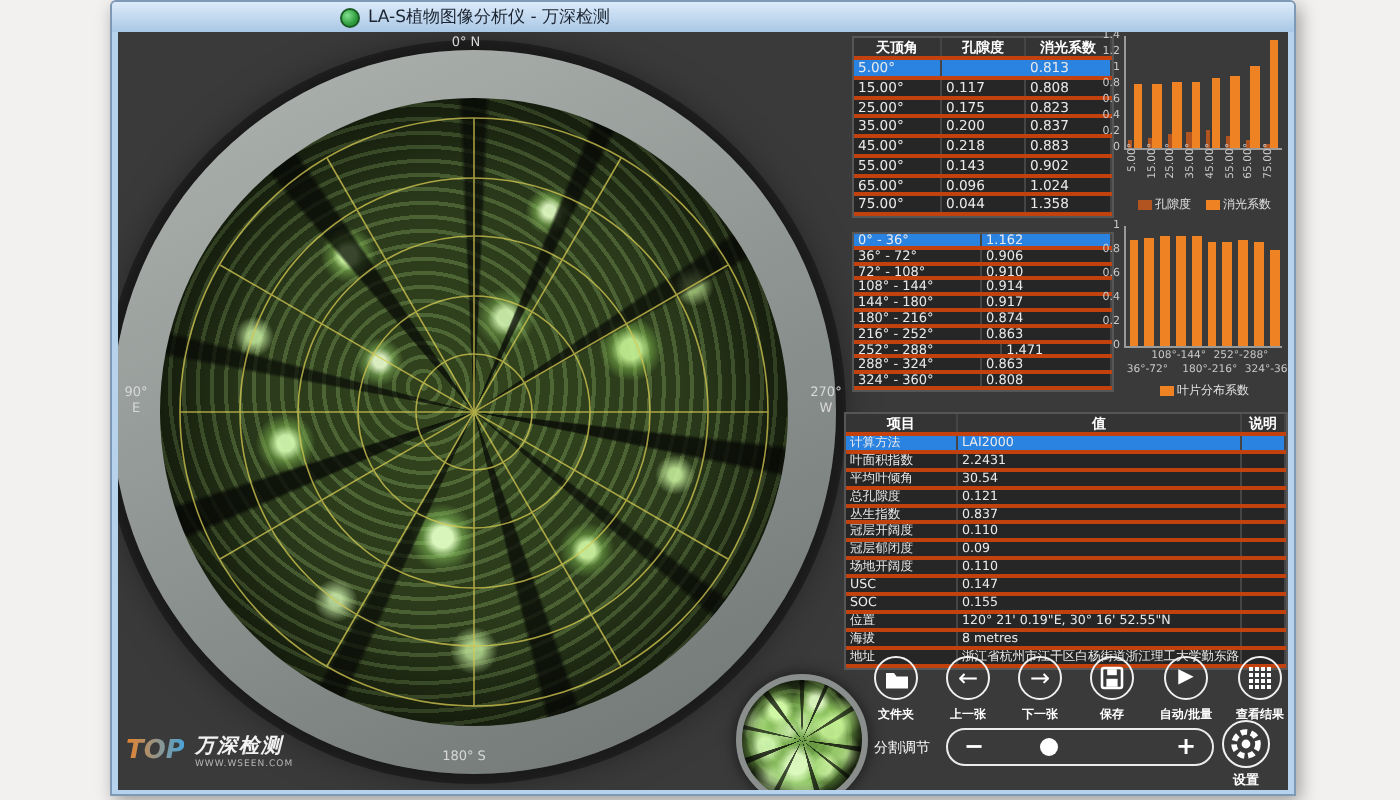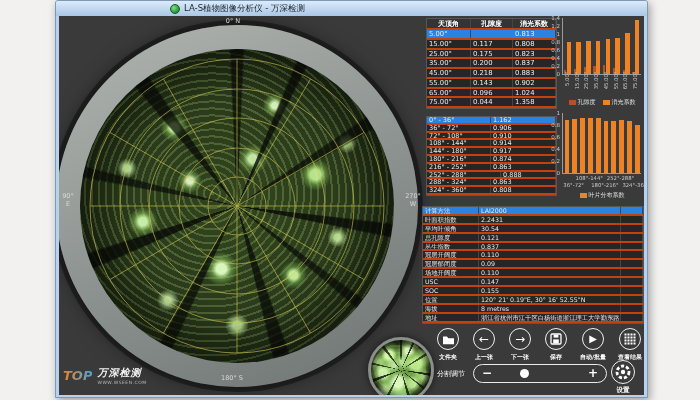--- a/index.html
+++ b/index.html
@@ -198,32 +198,37 @@
           <div class="trow ">
             <div class="tcell" style="width: 64px;">180° - 216°</div>
             <div class="tcell" style="width: 65px;">0.874</div>
           </div>
           <div class="trow ">
             <div class="tcell" style="width: 64px;">216° - 252°</div>
             <div class="tcell" style="width: 65px;">0.863</div>
           </div>
           <div class="trow ">
             <div class="tcell" style="width: 88px;">252° - 288°</div>
-            <div class="tcell" style="width: 65px;">0.888</div>
+            <div class="tcell" style="width: 65px;">1.471</div>
           </div>
           <div class="trow ">
             <div class="tcell" style="width: 64px;">288° - 324°</div>
             <div class="tcell" style="width: 65px;">0.863</div>
           </div>
           <div class="trow ">
             <div class="tcell" style="width: 64px;">324° - 360°</div>
             <div class="tcell" style="width: 65px;">0.808</div>
           </div>
         </div>
       <div id="table3" class="dtable">
+          <div class="trow thead">
+            <div class="tcell" style="width: 56px;">项目</div>
+            <div class="tcell" style="width: 142px;">值</div>
+            <div class="tcell" style="width: 22px;">说明</div>
+          </div>
           <div class="trow sel">
             <div class="tcell" style="width: 56px;">计算方法</div>
             <div class="tcell" style="width: 142px;">LAI2000</div>
             <div class="tcell" style="width: 22px;"></div>
           </div>
           <div class="trow ">
             <div class="tcell" style="width: 56px;">叶面积指数</div>
             <div class="tcell" style="width: 142px;">2.2431</div>
             <div class="tcell" style="width: 22px;"></div>
           </div>

